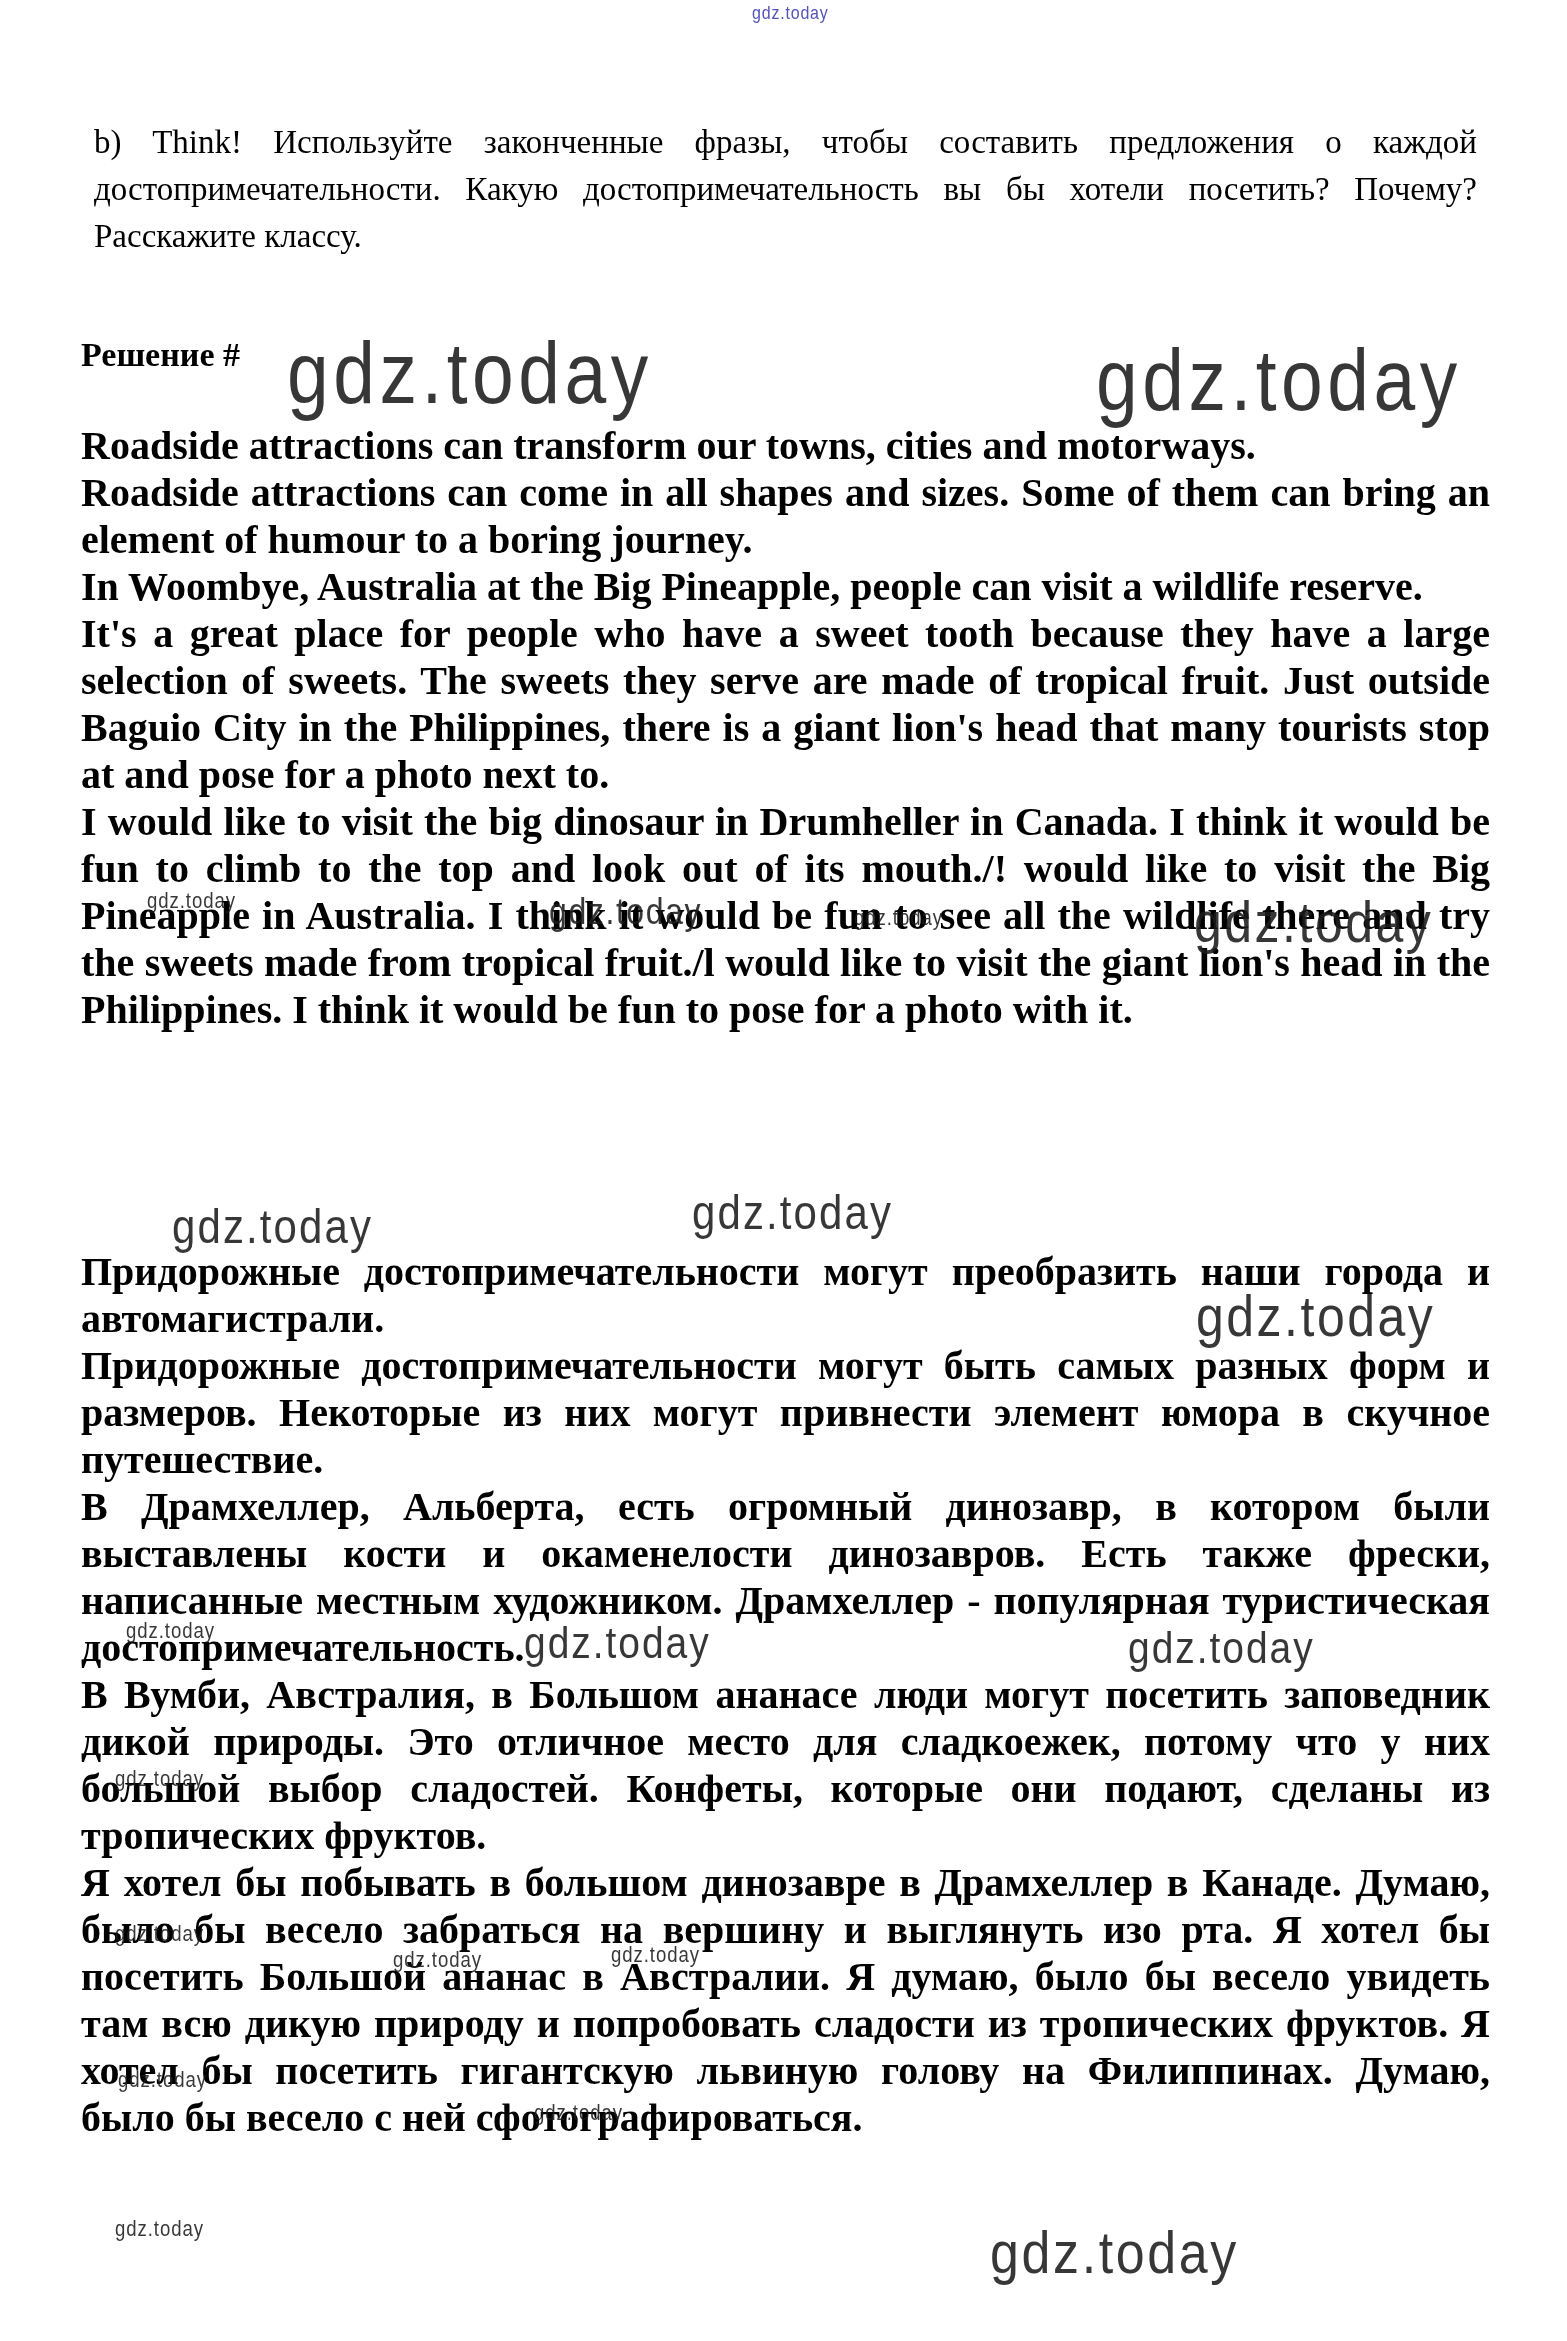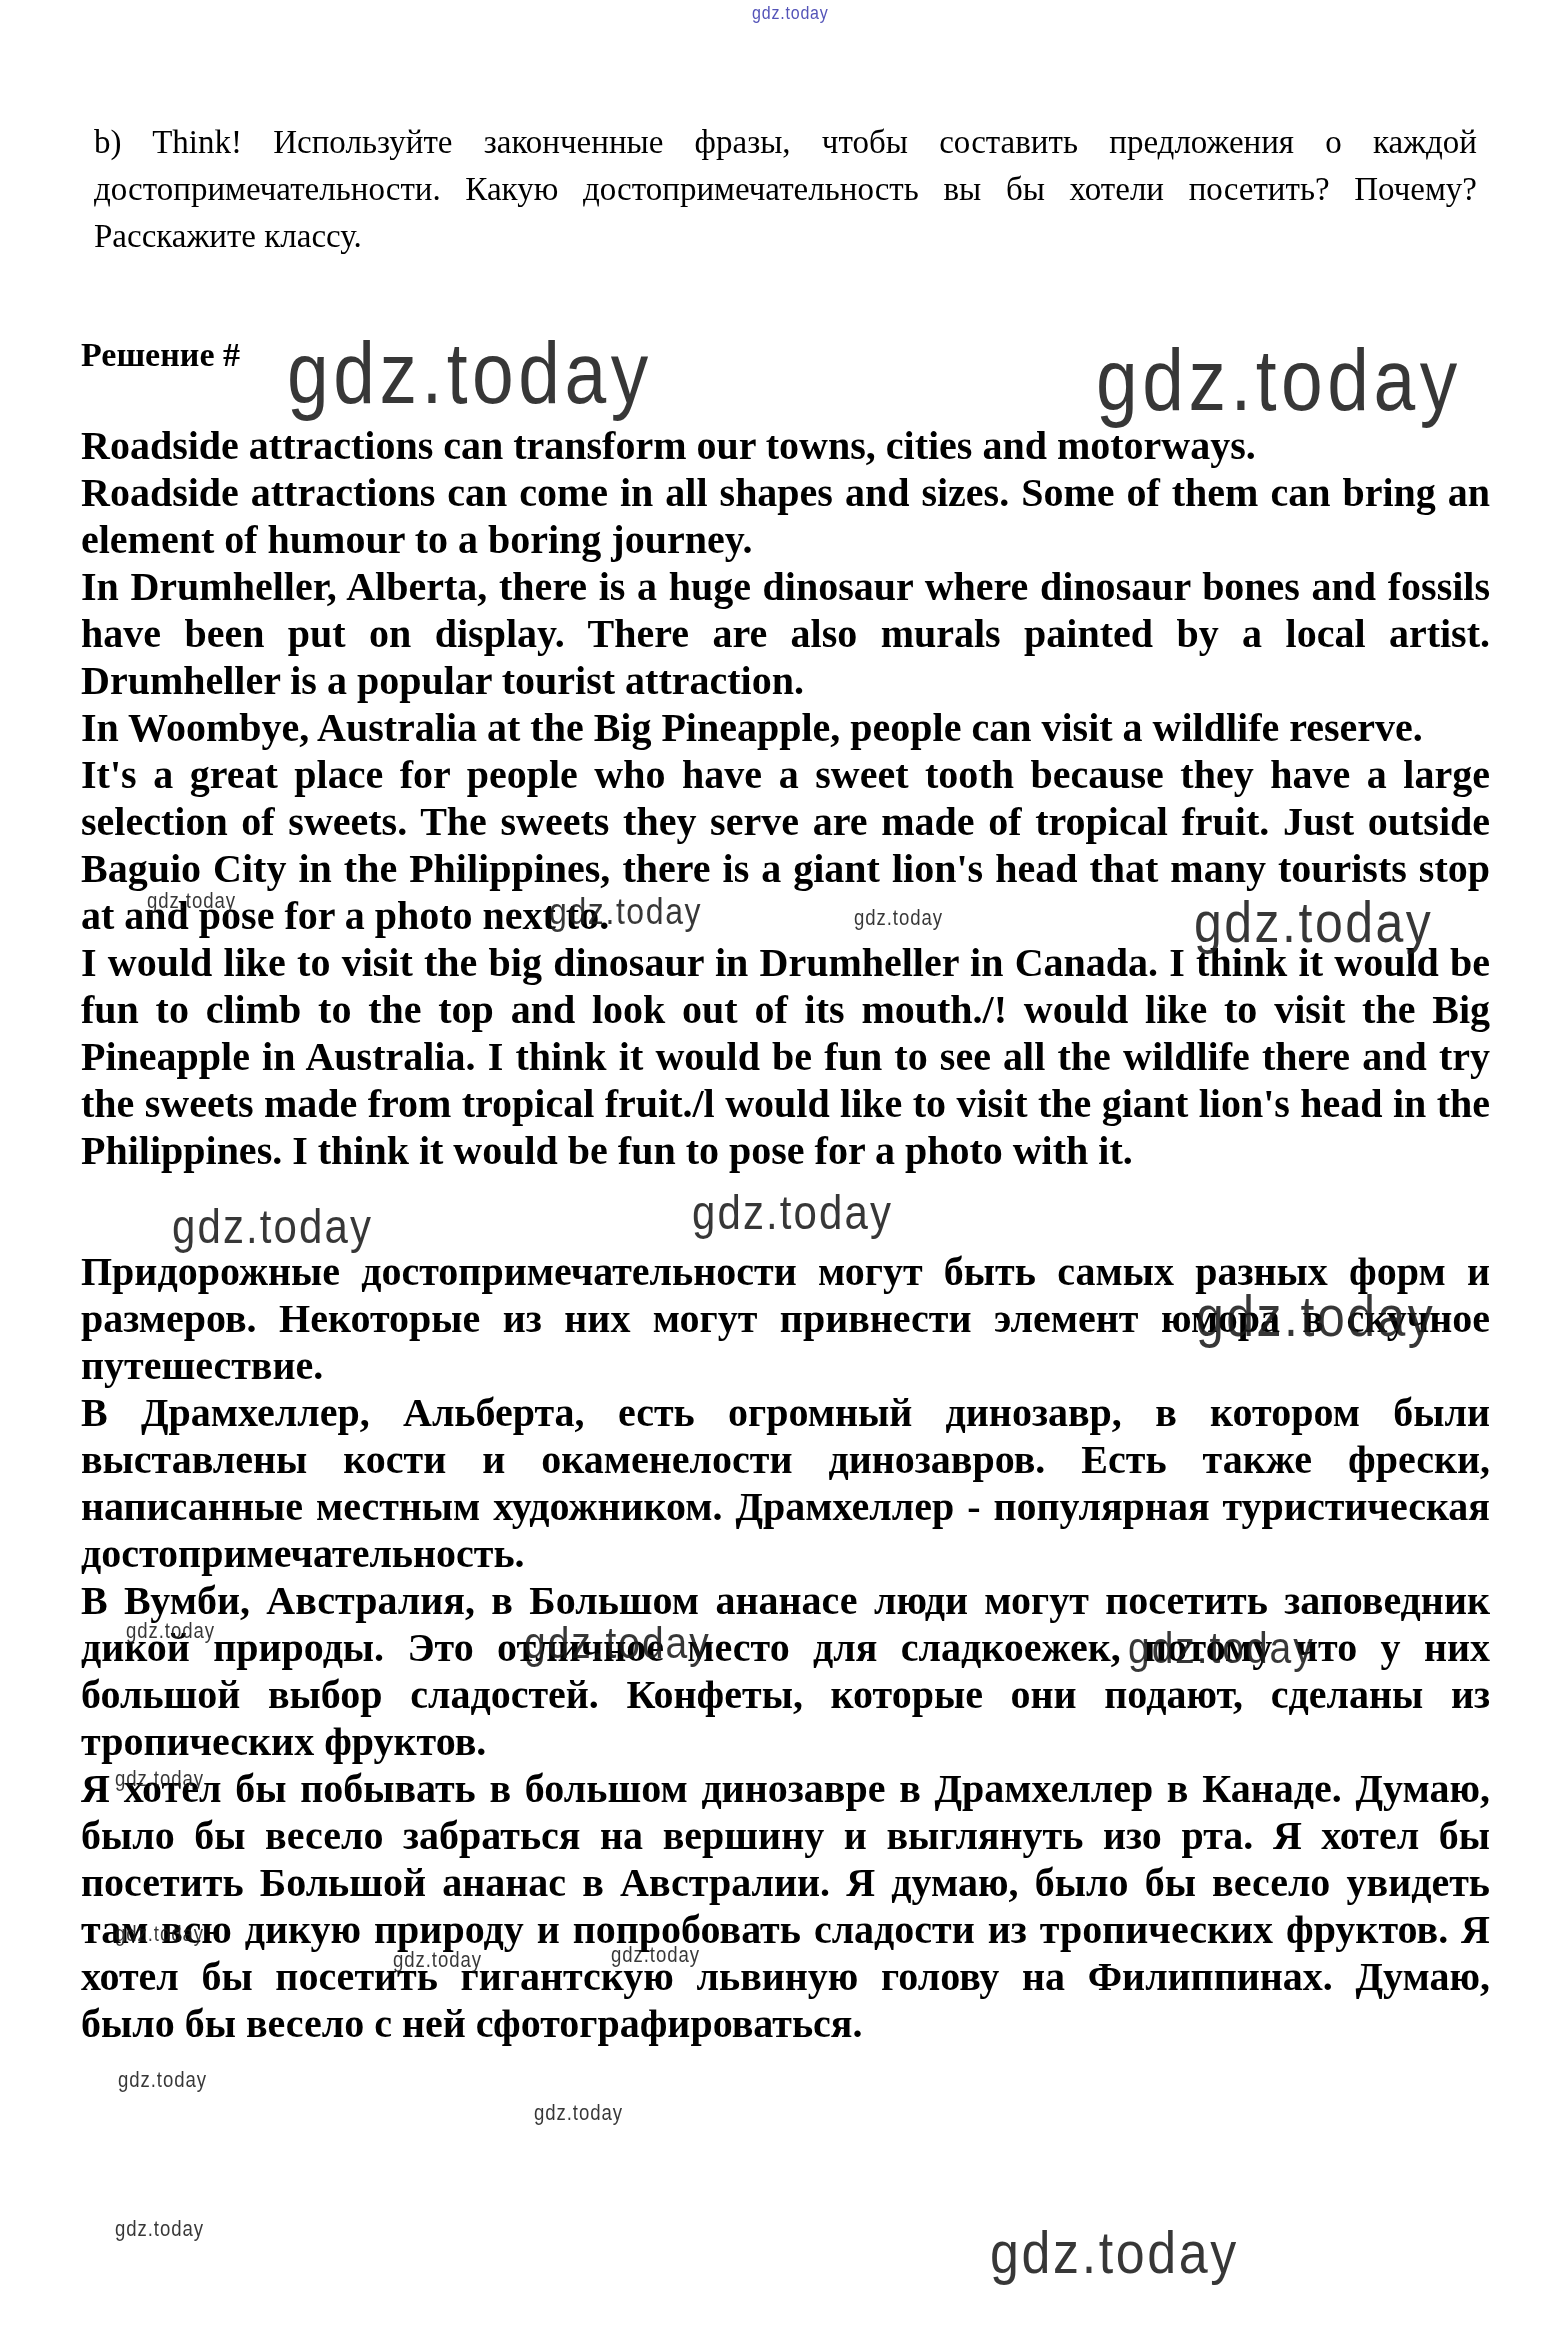--- a/index.html
+++ b/index.html
@@ -68,27 +68,27 @@
 
 <div class="page">
 
   <p class="task">b) Think! Используйте законченные фразы, чтобы составить предложения о каждой достопримечательности. Какую достопримечательность вы бы хотели посетить? Почему? Расскажите классу.</p>
 
   <h2 class="heading">Решение #</h2>
 
   <div class="text-block english">
       <p class="para">Roadside attractions can transform our towns, cities and motorways.</p>
       <p class="para">Roadside attractions can come in all shapes and sizes. Some of them can bring an element of humour to a boring journey.</p>
-      <p class="para">In Drumheller, Alberta, there is a huge dinosaur where dinosaur bones and fossils have been put on display. There are also murals painted by a local artist. Drumheller is a popular tourist attraction.</p>
       <p class="para">In Woombye, Australia at the Big Pineapple, people can visit a wildlife reserve.</p>
       <p class="para">It's a great place for people who have a sweet tooth because they have a large selection of sweets. The sweets they serve are made of tropical fruit. Just outside Baguio City in the Philippines, there is a giant lion's head that many tourists stop at and pose for a photo next to.</p>
       <p class="para">I would like to visit the big dinosaur in Drumheller in Canada. I think it would be fun to climb to the top and look out of its mouth./! would like to visit the Big Pineapple in Australia. I think it would be fun to see all the wildlife there and try the sweets made from tropical fruit./l would like to visit the giant lion's head in the Philippines. I think it would be fun to pose for a photo with it.</p>
     </div>
 
   <div class="text-block russian">
+      <p class="para">Придорожные достопримечательности могут преобразить наши города и автомагистрали.</p>
       <p class="para">Придорожные достопримечательности могут быть самых разных форм и размеров. Некоторые из них могут привнести элемент юмора в скучное путешествие.</p>
       <p class="para">В Драмхеллер, Альберта, есть огромный динозавр, в котором были выставлены кости и окаменелости динозавров. Есть также фрески, написанные местным художником. Драмхеллер - популярная туристическая достопримечательность.</p>
       <p class="para">В Вумби, Австралия, в Большом ананасе люди могут посетить заповедник дикой природы. Это отличное место для сладкоежек, потому что у них большой выбор сладостей. Конфеты, которые они подают, сделаны из тропических фруктов.</p>
       <p class="para">Я хотел бы побывать в большом динозавре в Драмхеллер в Канаде. Думаю, было бы весело забраться на вершину и выглянуть изо рта. Я хотел бы посетить Большой ананас в Австралии. Я думаю, было бы весело увидеть там всю дикую природу и попробовать сладости из тропических фруктов. Я хотел бы посетить гигантскую львиную голову на Филиппинах. Думаю, было бы весело с ней сфотографироваться.</p>
     </div>
 
   <span class="wm wm-blue" style="left:752px; top:2.9px;">gdz.today</span>
   <span class="wm wm-xl" style="left:287px;  top:324px;">gdz.today</span>
   <span class="wm wm-xl" style="left:1096px; top:331px;">gdz.today</span>
   <span class="wm wm-xs" style="left:147px;  top:888px;">gdz.today</span>

